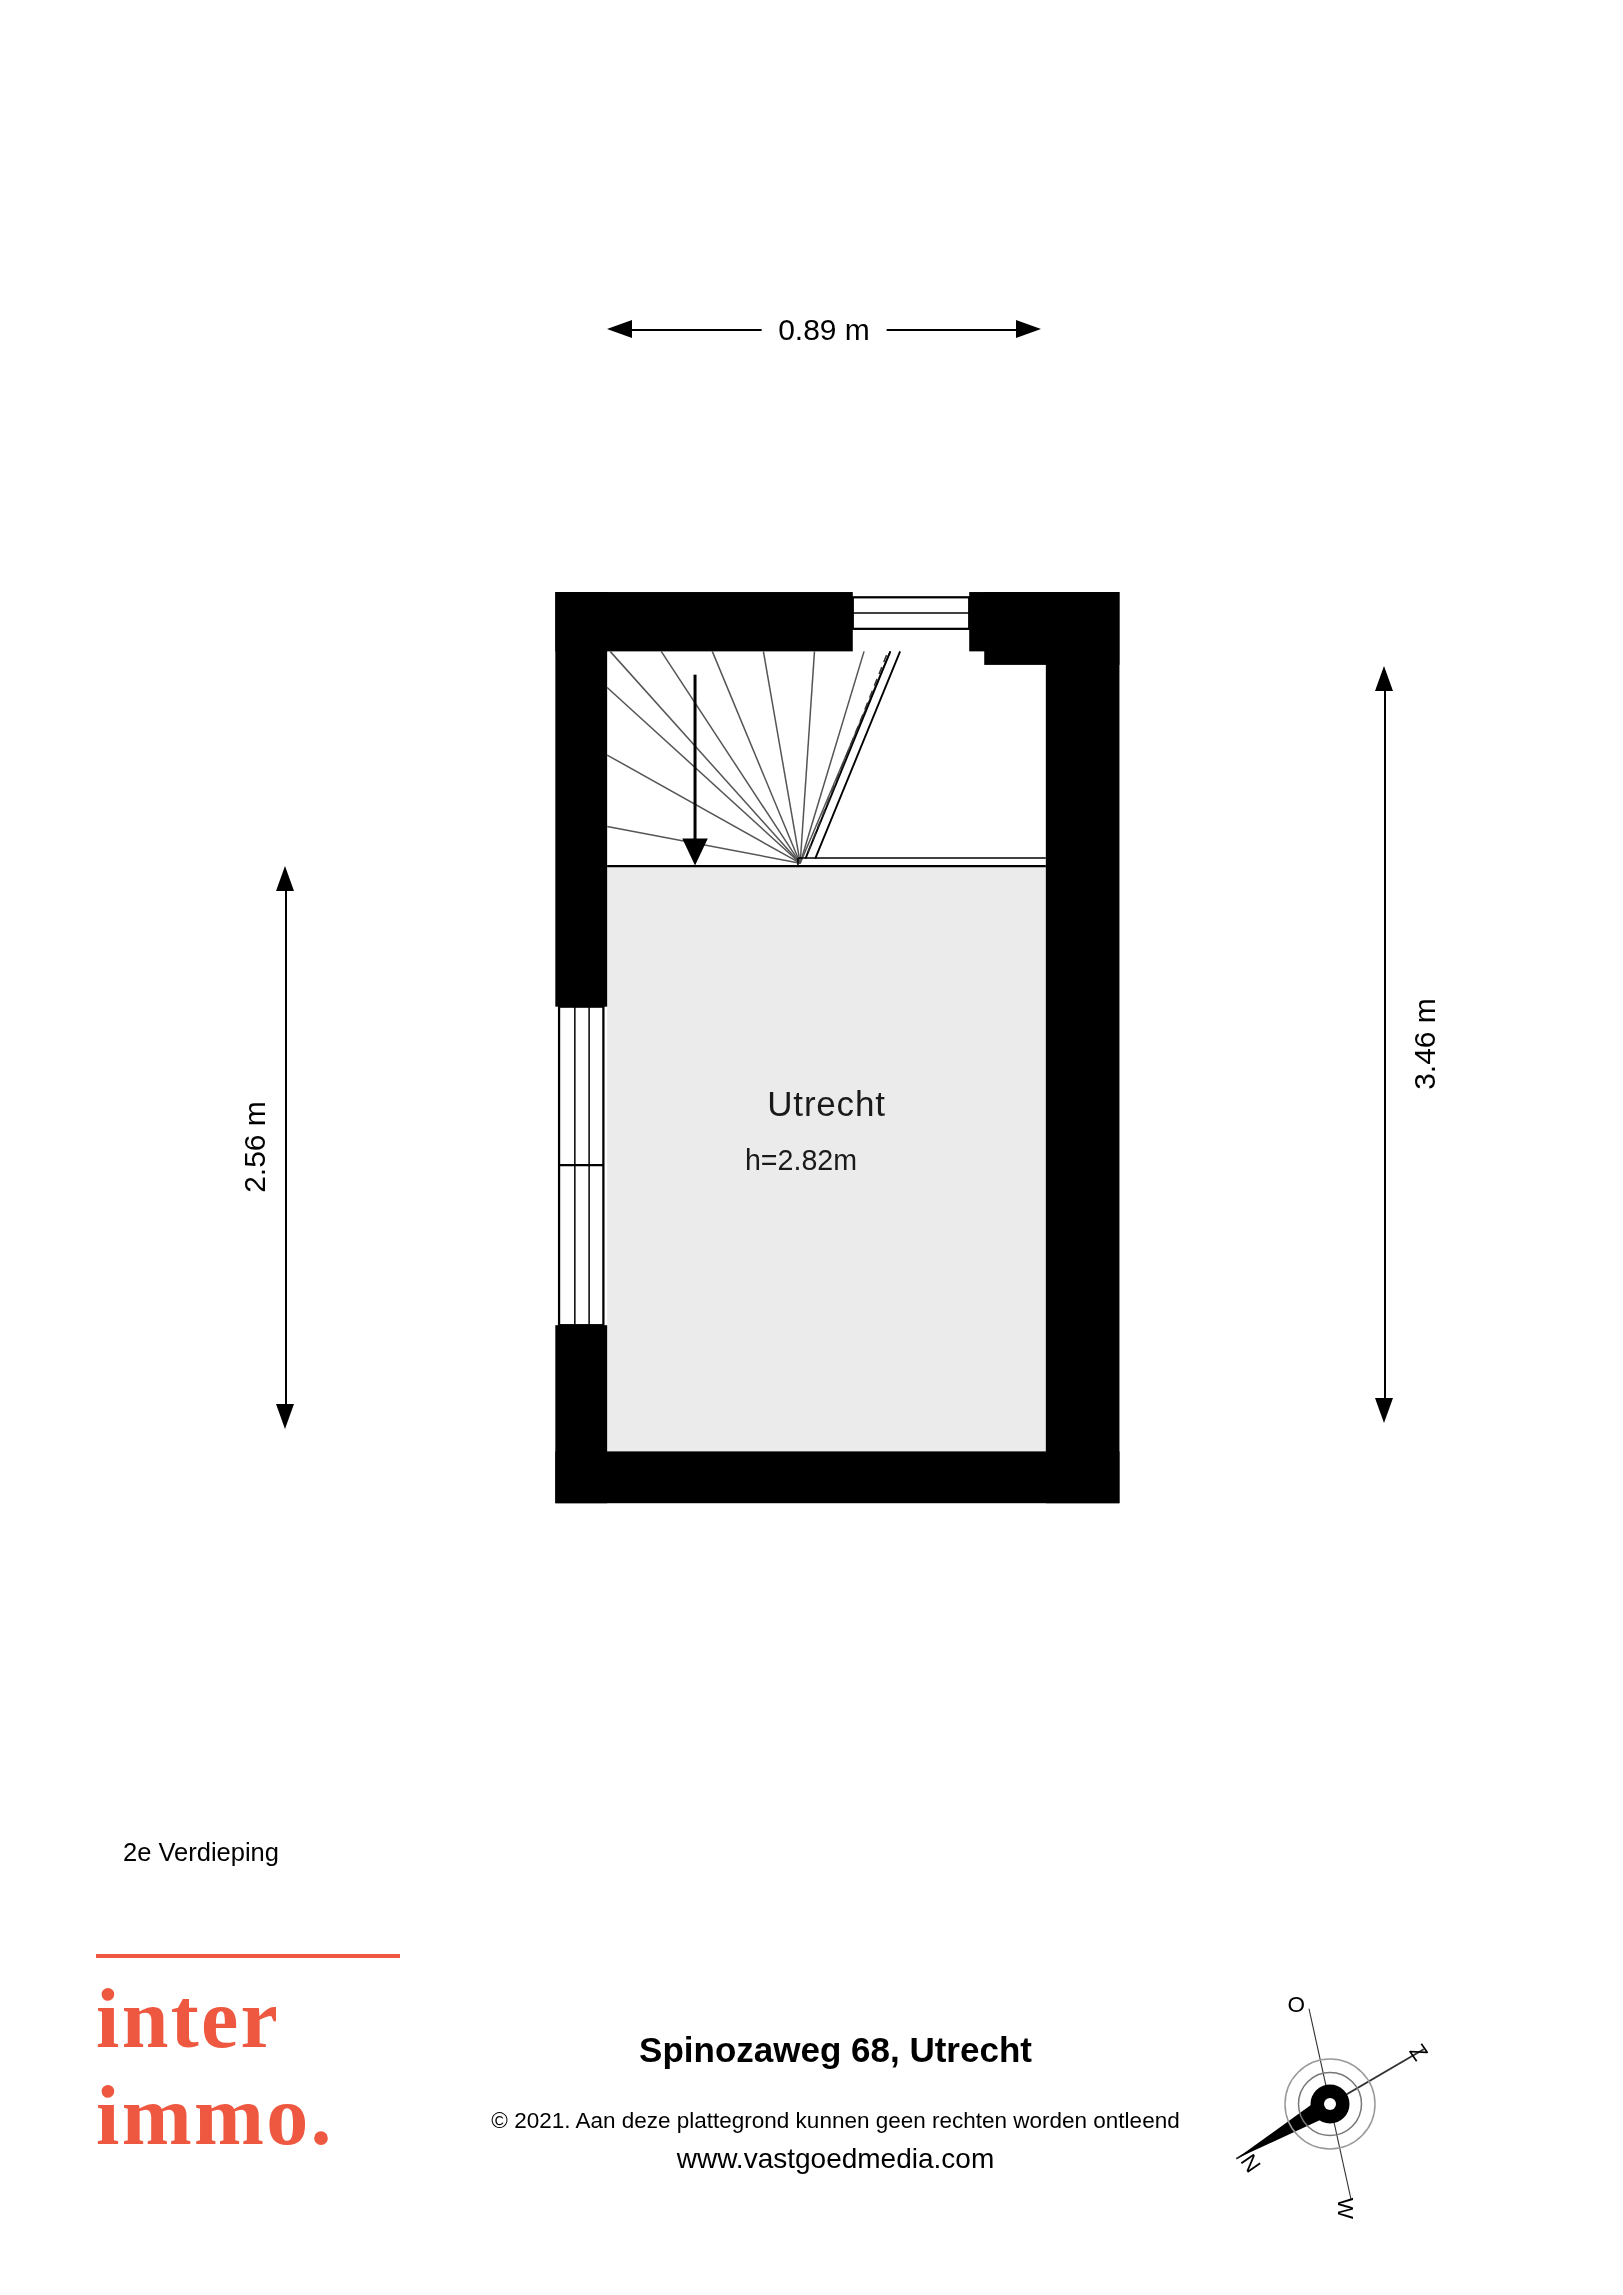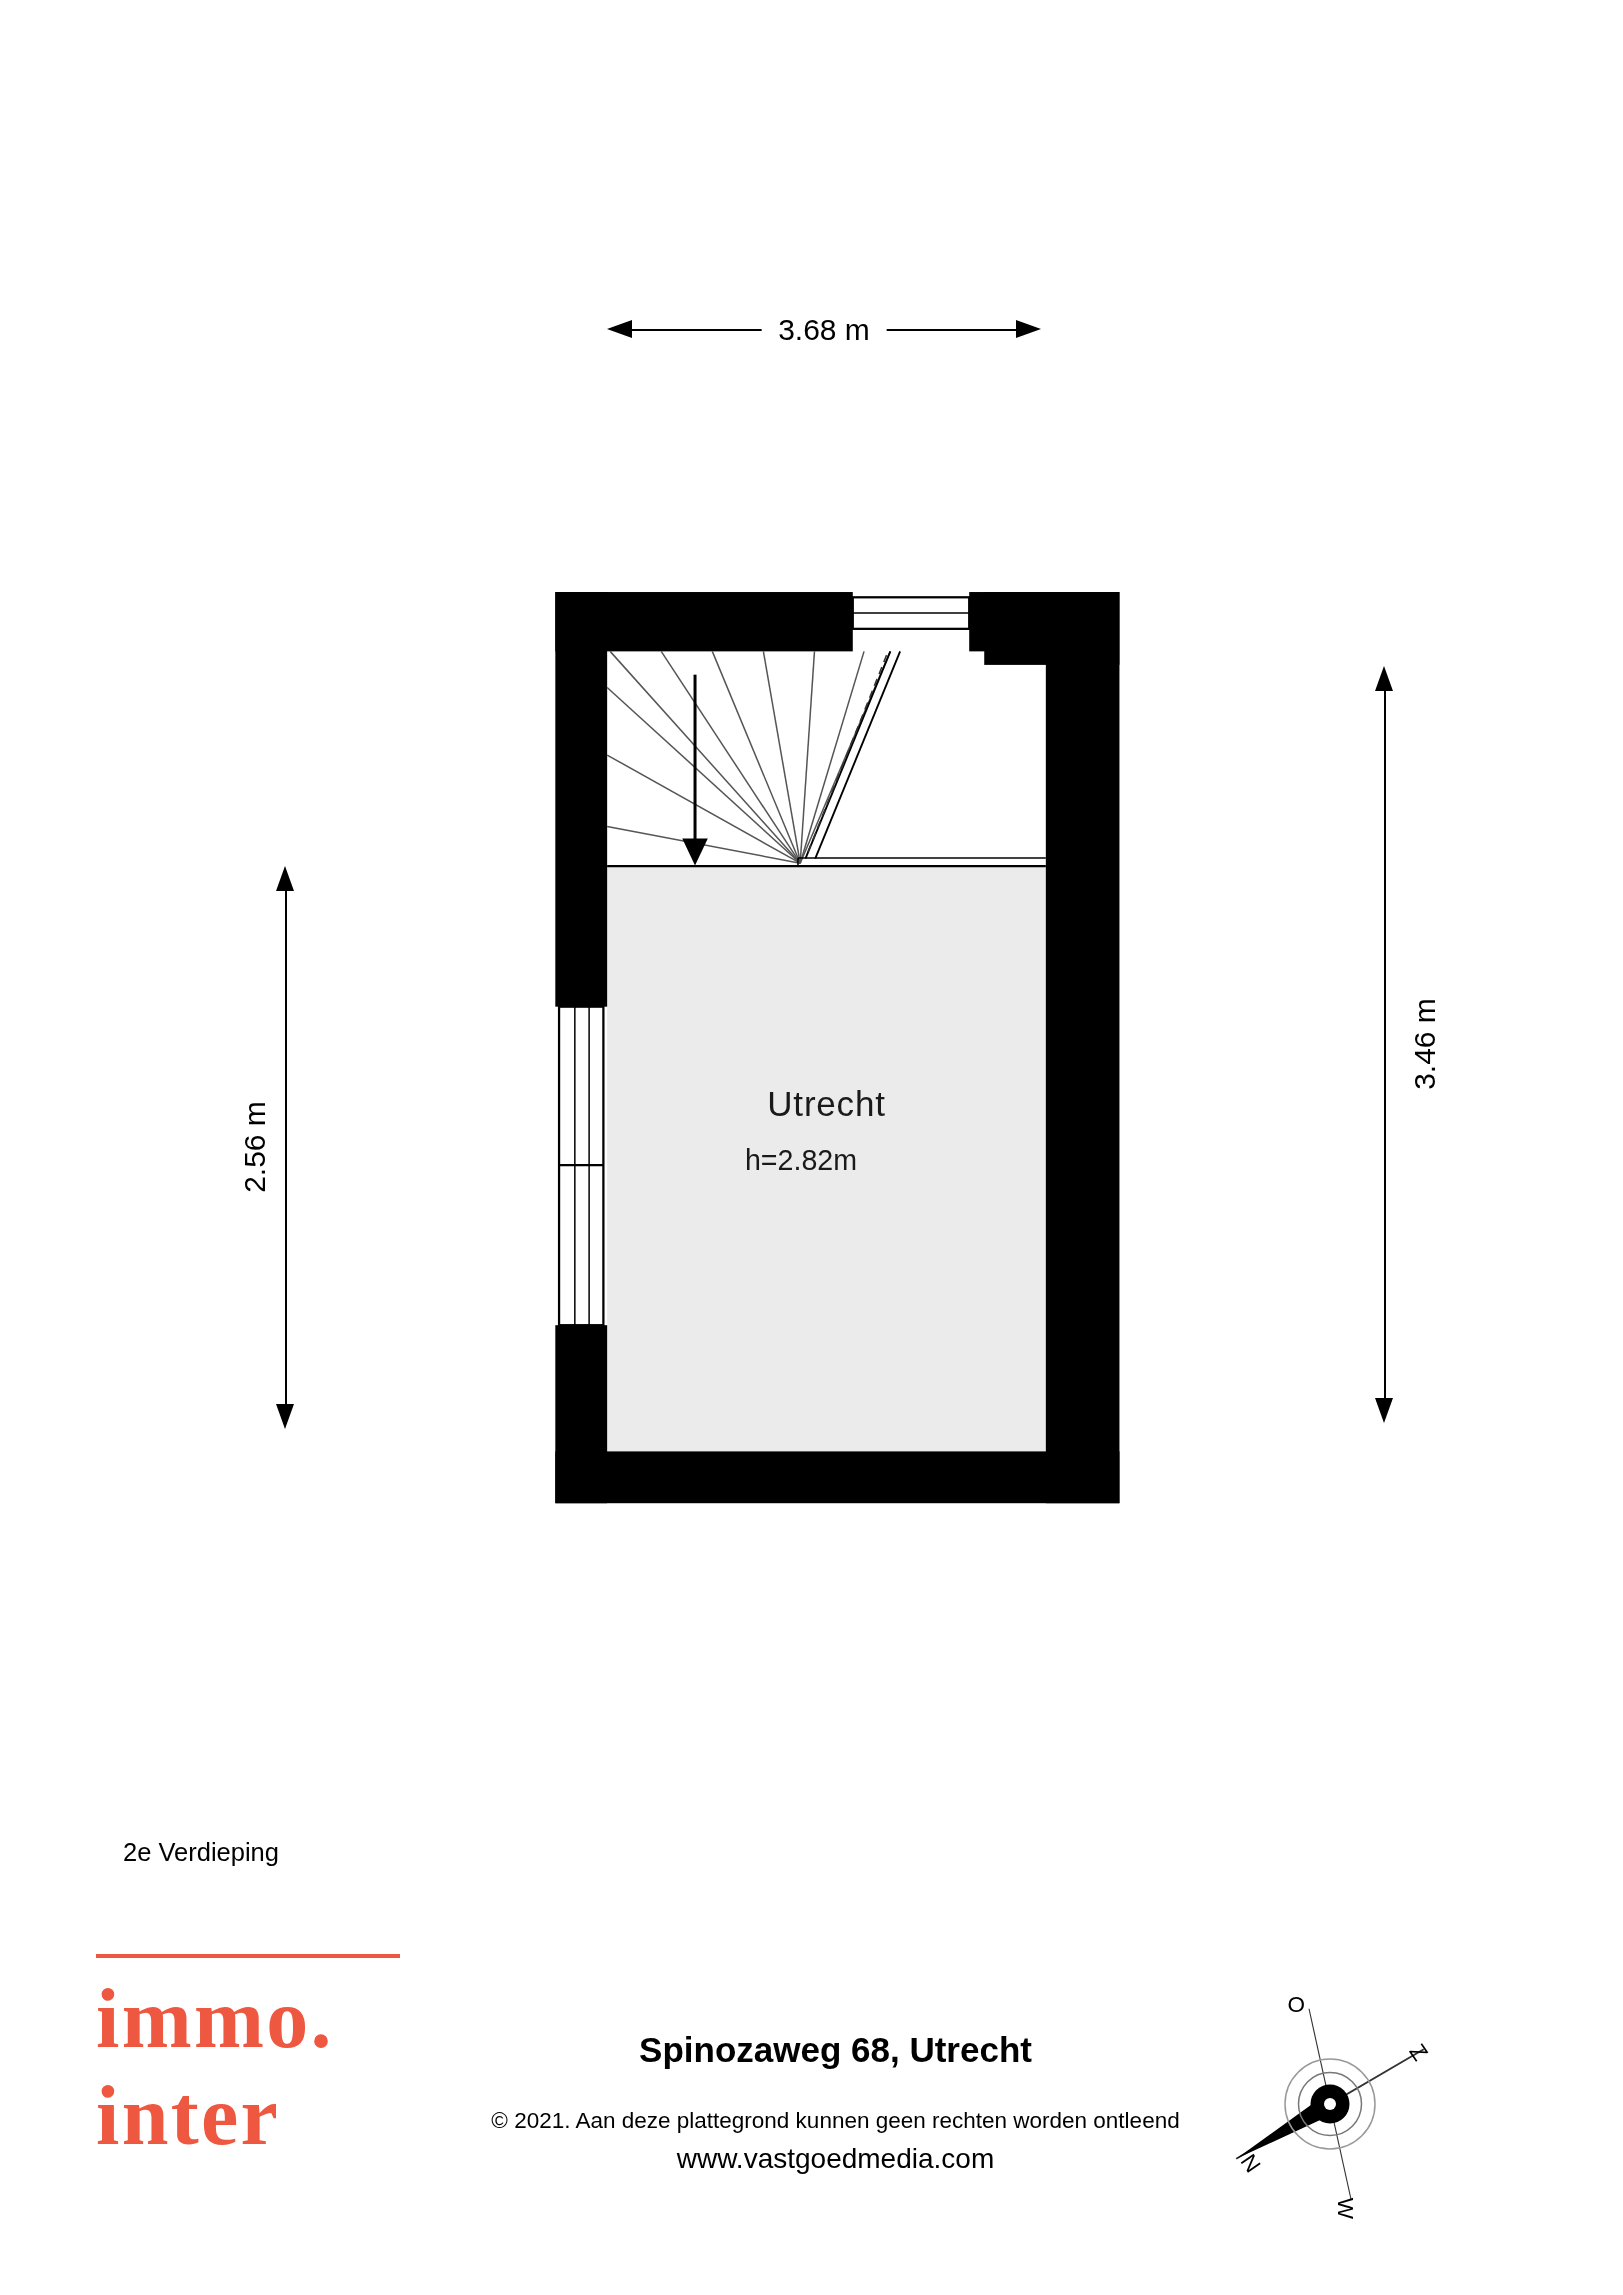--- a/index.html
+++ b/index.html
@@ -51,21 +51,21 @@
 </style>
 </head>
 <body>
 
 <div class="page">
 
   <div class="dim" style="left:607px;top:310px;width:434px;height:39px;">
     <div class="line-h"></div>
     <div class="ah ah-left"></div>
     <div class="ah ah-right"></div>
-    <div class="dim-label" style="left:50%;top:19.5px;">3.68 m</div>
+    <div class="dim-label" style="left:50%;top:19.5px;">0.89 m</div>
   </div>
 
   <div class="dim" style="left:276px;top:866px;width:20px;height:563px;">
     <div class="line-v"></div>
     <div class="ah ah-up"></div>
     <div class="ah ah-down"></div>
   </div>
   <div class="dim-label-v" style="left:255px;top:1147px;">2.56 m</div>
 
   <div class="dim" style="left:1375px;top:666px;width:20px;height:757px;">
@@ -128,22 +128,22 @@
     </g>
   </svg>
 
   <div class="room-name">Utrecht</div>
   <div class="room-height">h=2.82m</div>
 
   <div class="floor-label">2e Verdieping</div>
 
   <div class="logo">
     <div class="logo-rule"></div>
+    <div class="logo-line">inter</div>
     <div class="logo-line">immo.</div>
-    <div class="logo-line">inter</div>
   </div>
 
   <div class="footer-center addr">Spinozaweg 68, Utrecht</div>
   <div class="footer-center copy">© 2021. Aan deze plattegrond kunnen geen rechten worden ontleend</div>
   <div class="footer-center web">www.vastgoedmedia.com</div>
 
   <svg class="compass-svg" width="210" height="248" viewBox="0 0 280 330">
     <line x1="15" y1="238" x2="265" y2="92" stroke="#333" stroke-width="2.5"></line>
     <line x1="112" y1="38" x2="168" y2="292" stroke="#333" stroke-width="1.5"></line>
     <polygon points="15,238 147,177 133,153" fill="#000"></polygon>

